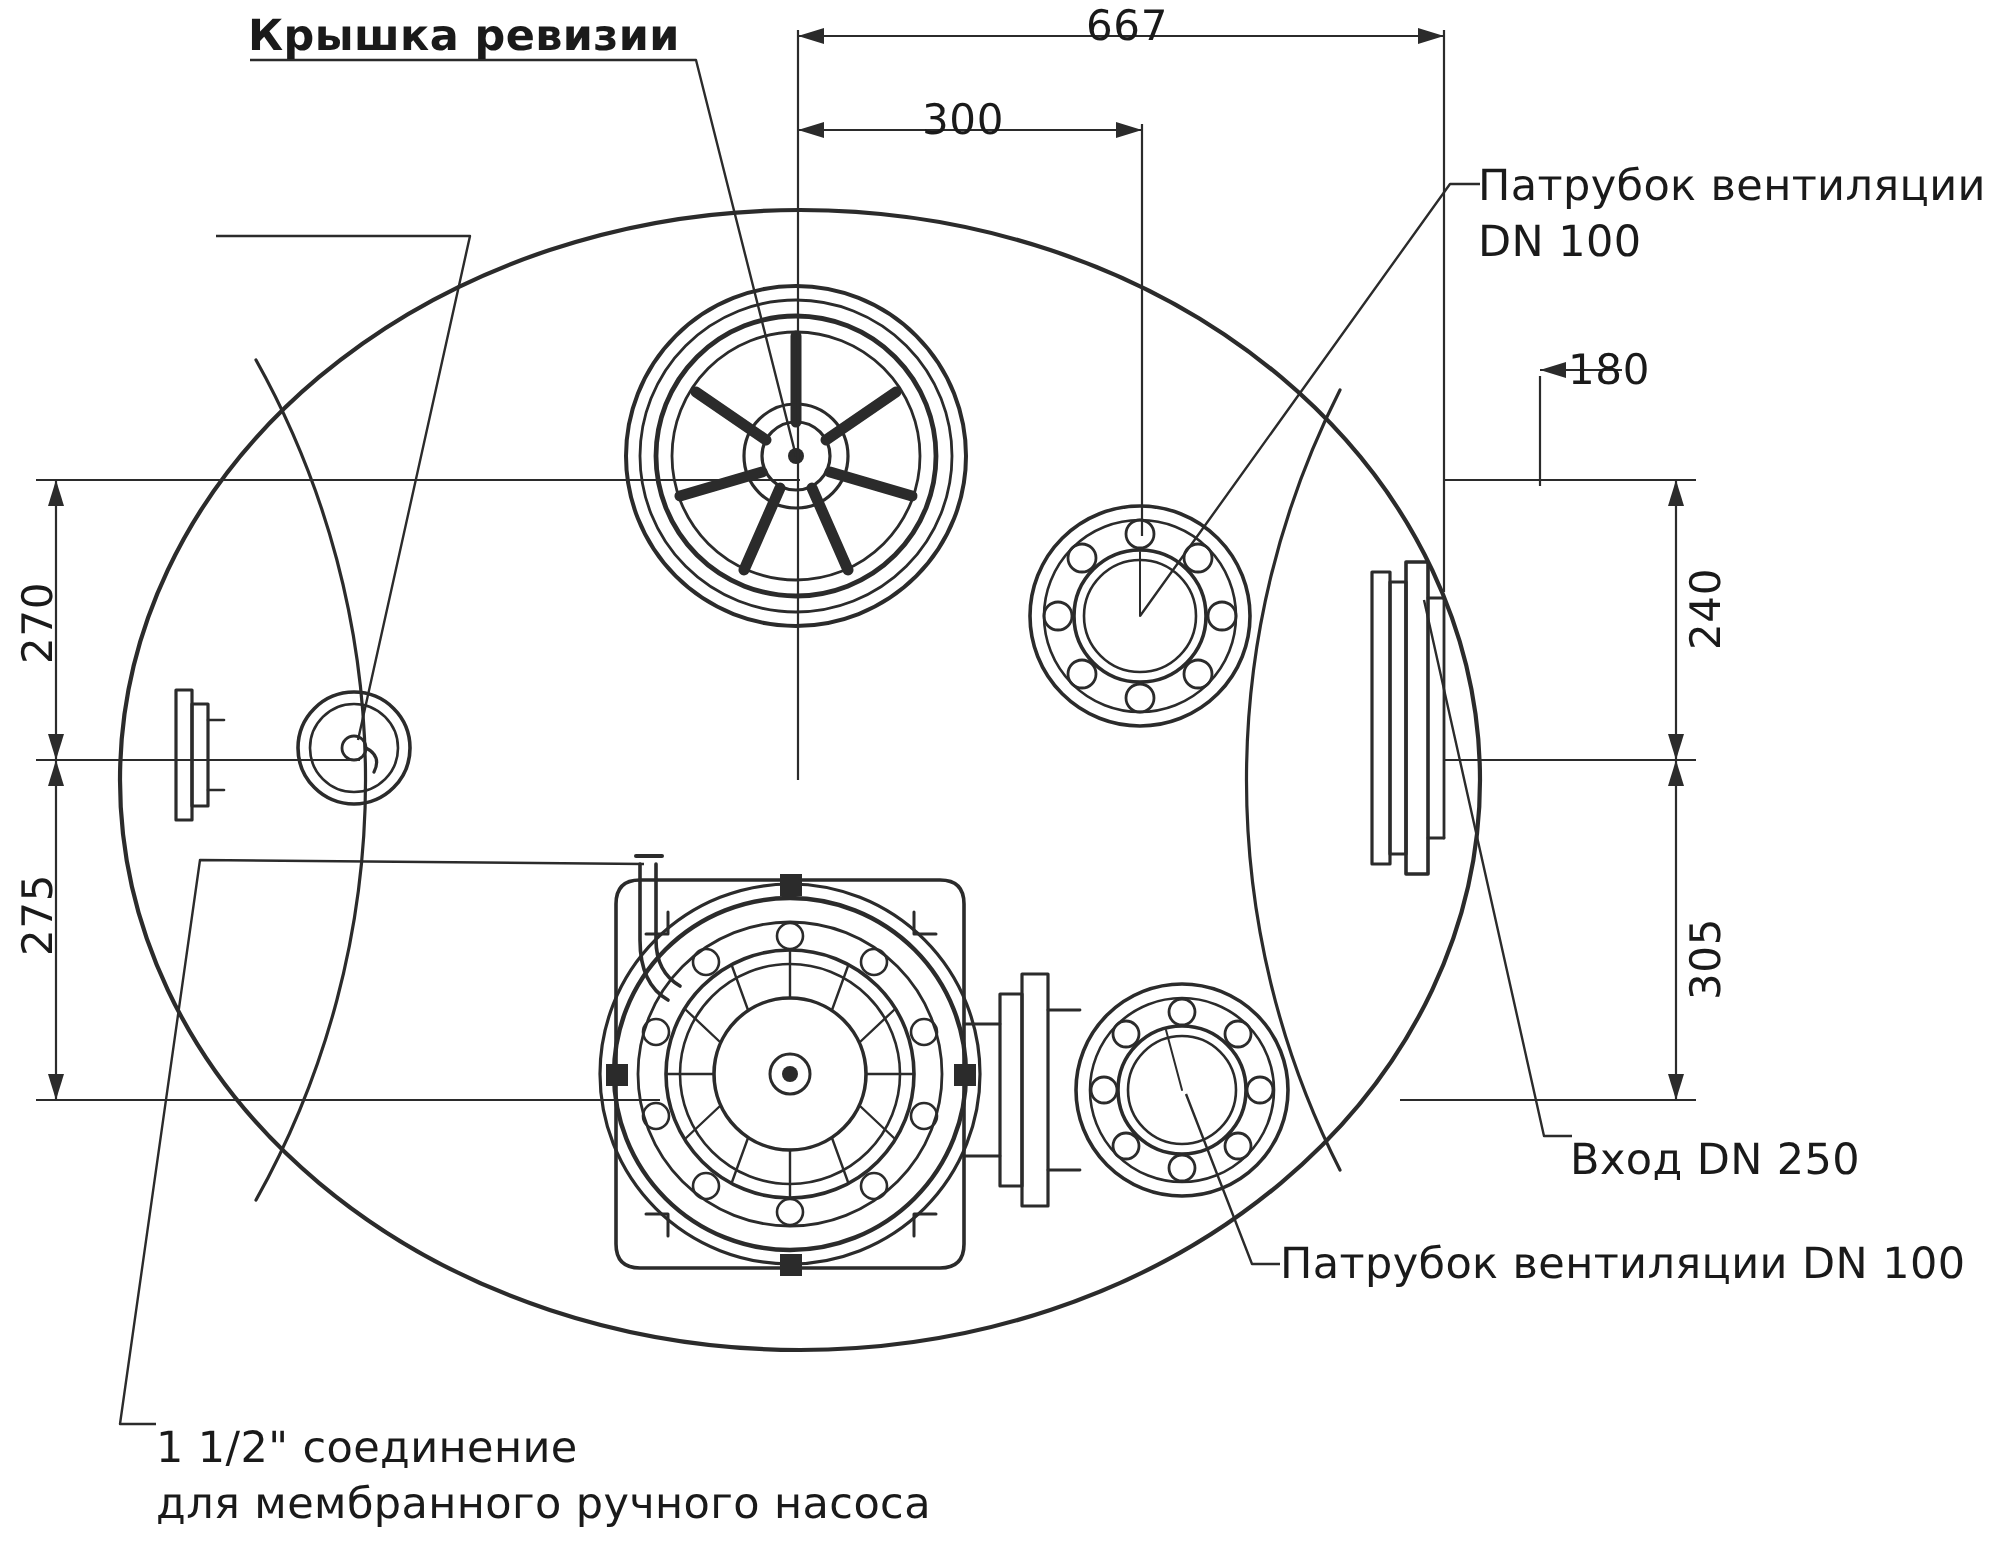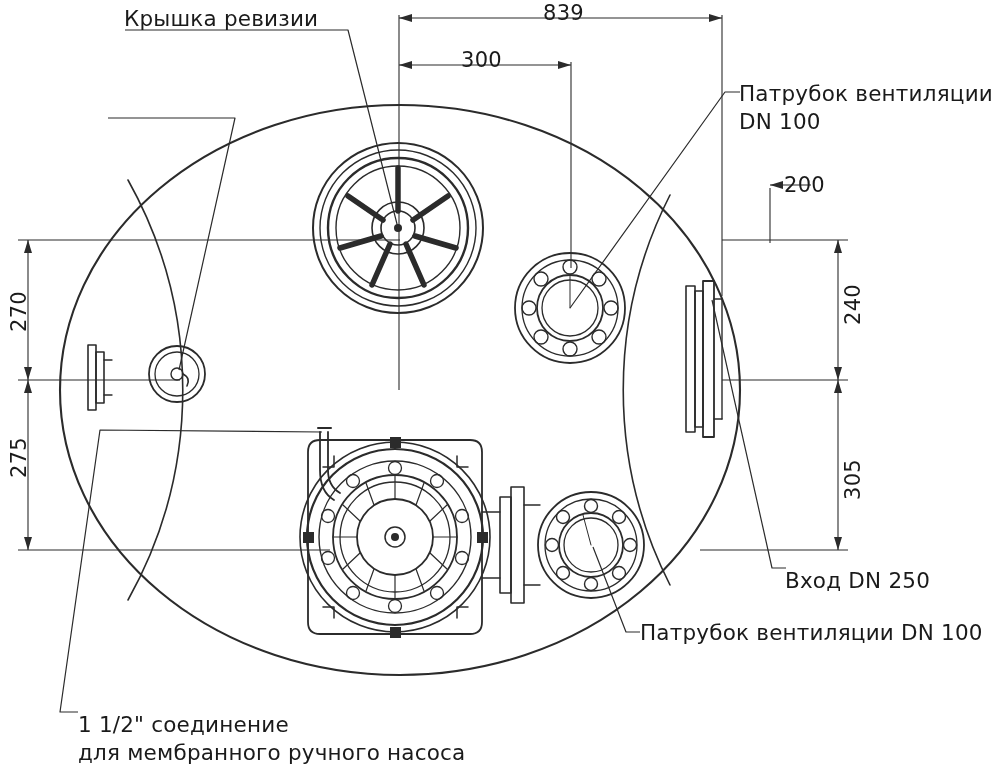--- a/index.html
+++ b/index.html
@@ -264,35 +264,35 @@
         <path d="M 786 568 L 772 568 L 712 300"></path>
 
         <path d="M 640 632 L 626 632 L 593 547"></path>
 
         <path d="M 78 712 L 60 712 L 100 430 L 322 432"></path>
       </g>
 
     </g>
   </svg>
 
-  <div class="lbl dim" style="left:543px; top:0px;">839</div>
+  <div class="lbl dim" style="left:543px; top:0px;">667</div>
 
   <div class="lbl dim" style="left:461px; top:47px;">300</div>
 
-  <div class="lbl dim" style="left:784px; top:172px;">200</div>
+  <div class="lbl dim" style="left:784px; top:172px;">180</div>
 
   <div class="lbl dim vert" style="left:840px; top:325px; transform: rotate(-90deg);">240</div>
 
   <div class="lbl dim vert" style="left:840px; top:500px; transform: rotate(-90deg);">305</div>
 
   <div class="lbl dim vert" style="left:6px; top:332px; transform: rotate(-90deg);">270</div>
 
   <div class="lbl dim vert" style="left:6px; top:478px; transform: rotate(-90deg);">275</div>
 
-  <div class="lbl callout" style="left:124px; top:5px;">Крышка ревизии</div>
+  <div class="lbl callout" style="left:124px; top:5px;font-weight:bold;">Крышка ревизии</div>
 
 
   <div class="lbl callout" style="left:739px; top:80px;">Патрубок вентиляции
 DN 100</div>
 
   <div class="lbl callout" style="left:785px; top:567px;">Вход DN 250</div>
 
   <div class="lbl callout" style="left:640px; top:619px;">Патрубок вентиляции DN 100</div>
 
   <div class="lbl callout" style="left:78px; top:711px;">1 1/2" соединение

